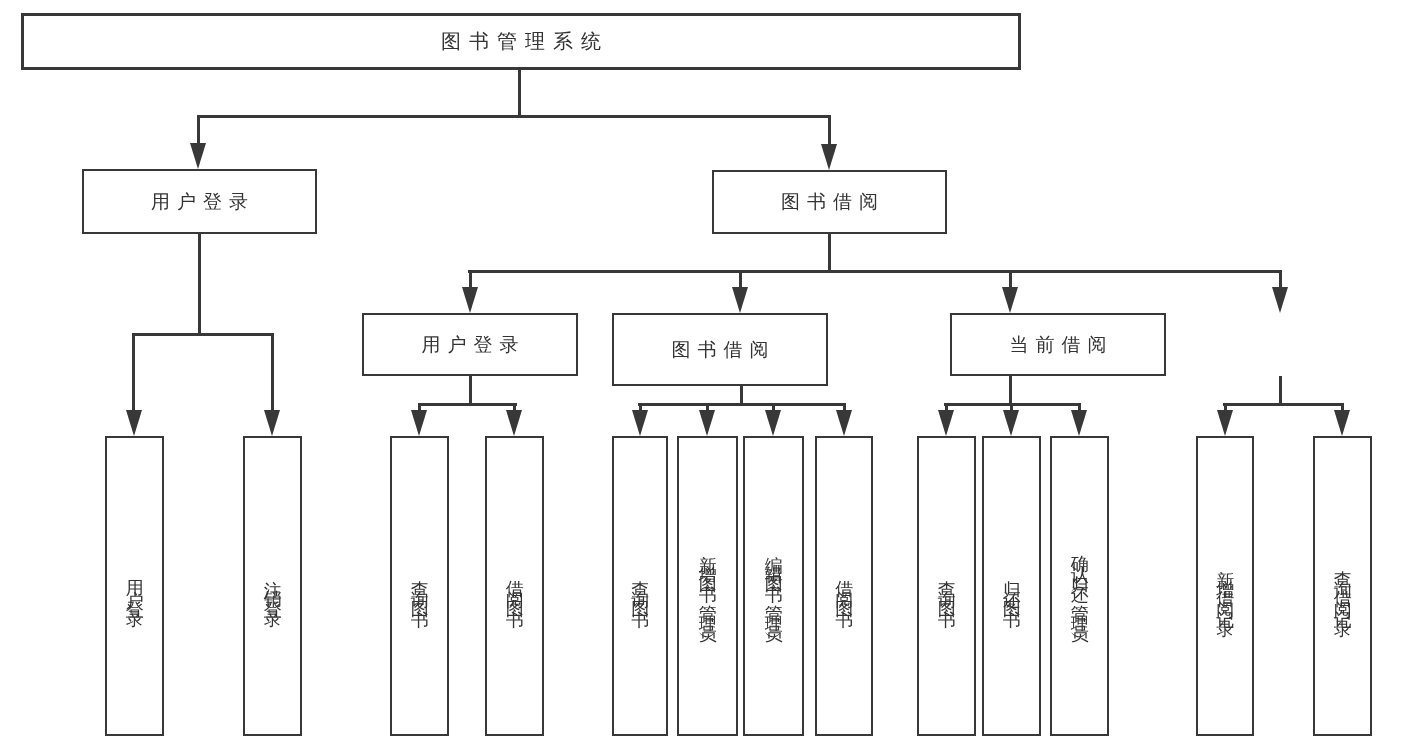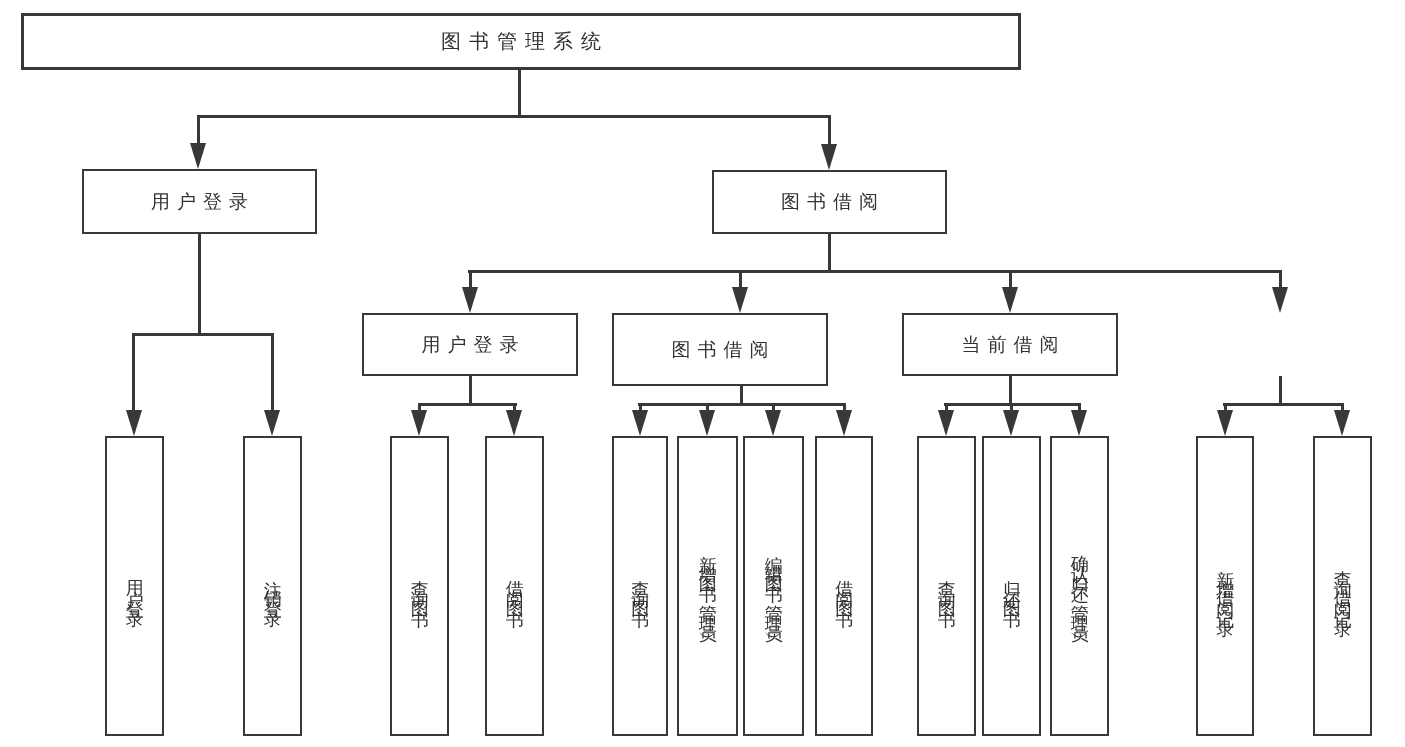--- a/index.html
+++ b/index.html
@@ -69,21 +69,21 @@
 <div id="stage">
 
   <div class="box root" style="left:21px;top:13px;width:1000px;height:57px;">图书管理系统</div>
 
   <div class="box" style="left:82px;top:169px;width:235px;height:65px;">用户登录</div>
 
   <div class="box" style="left:712px;top:170px;width:235px;height:64px;">图书借阅</div>
 
   <div class="box" style="left:362px;top:313px;width:216px;height:63px;">用户登录</div>
   <div class="box" style="left:612px;top:313px;width:216px;height:73px;">图书借阅</div>
-  <div class="box" style="left:902px;top:313px;width:216px;height:63px;">当前借阅</div>
+  <div class="box" style="left:950px;top:313px;width:216px;height:63px;">当前借阅</div>
 
   <div class="vbox" style="left:105px;top:436px;width:59px;height:300px;">
     <span>用户登录</span>
   </div>
   <div class="vbox" style="left:243px;top:436px;width:59px;height:300px;">
     <span>注销登录</span>
   </div>
 
   <div class="vbox" style="left:390px;top:436px;width:59px;height:300px;">
     <span>查询图书</span>

